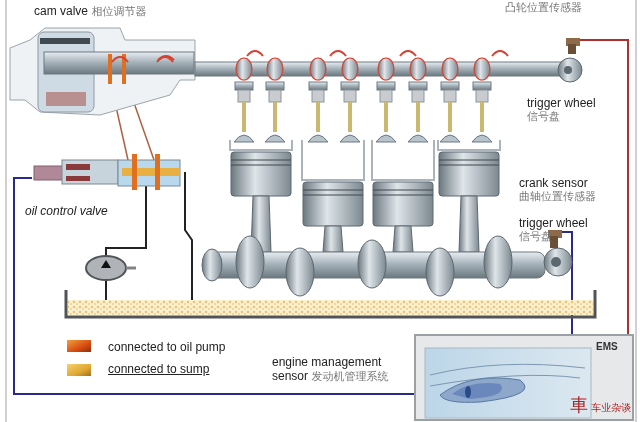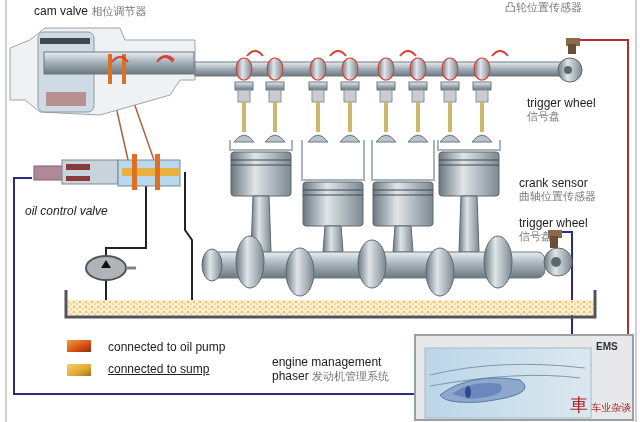--- a/index.html
+++ b/index.html
@@ -277,21 +277,21 @@
 
 <div class="lbl" style="left:108px;top:340px;">
   <div>connected to oil pump</div>
 </div>
 <div class="lbl" style="left:108px;top:362px;text-decoration:underline;">
   <div>connected to sump</div>
 </div>
 
 <div class="lbl" style="left:272px;top:347px;margin-top:8px;">
   <div>engine management</div>
-  <div><span>phaser</span> <span class="cn">发动机管理系统</span></div>
+  <div><span>sensor</span> <span class="cn">发动机管理系统</span></div>
 </div>
 
 <div class="lbl" style="left:596px;top:340px;font-weight:bold;font-size:10px;color:#333;">EMS</div>
 
 <div class="lbl" style="left:570px;top:398px;">
   <span style="color:#b02020;font-size:18px;font-family:'DejaVu Serif',serif;">車</span>
   <span style="color:#b02020;font-size:10px;font-family:Liberation Serif, serif;">车业杂谈</span>
 </div>
 
 </body></html>

